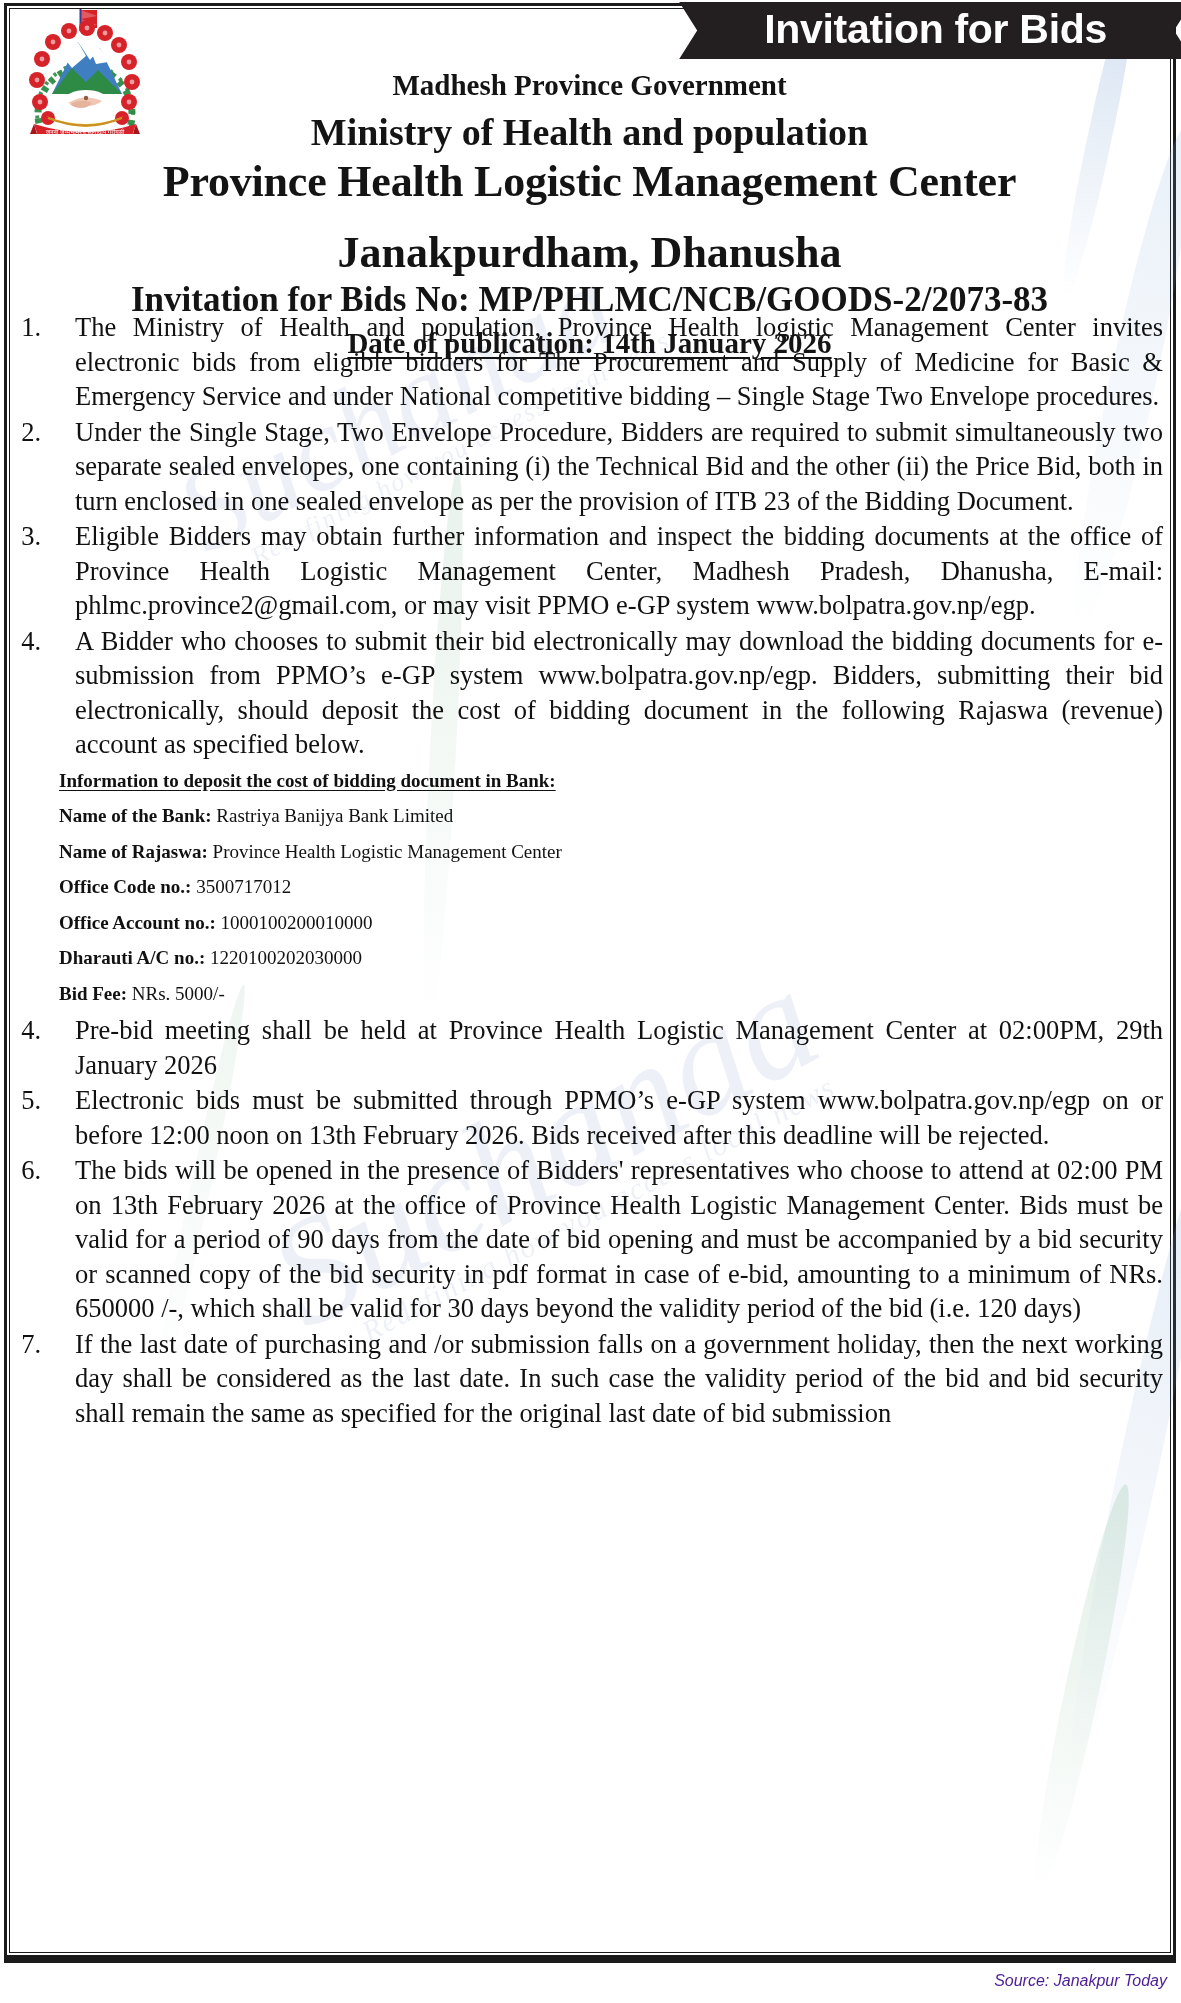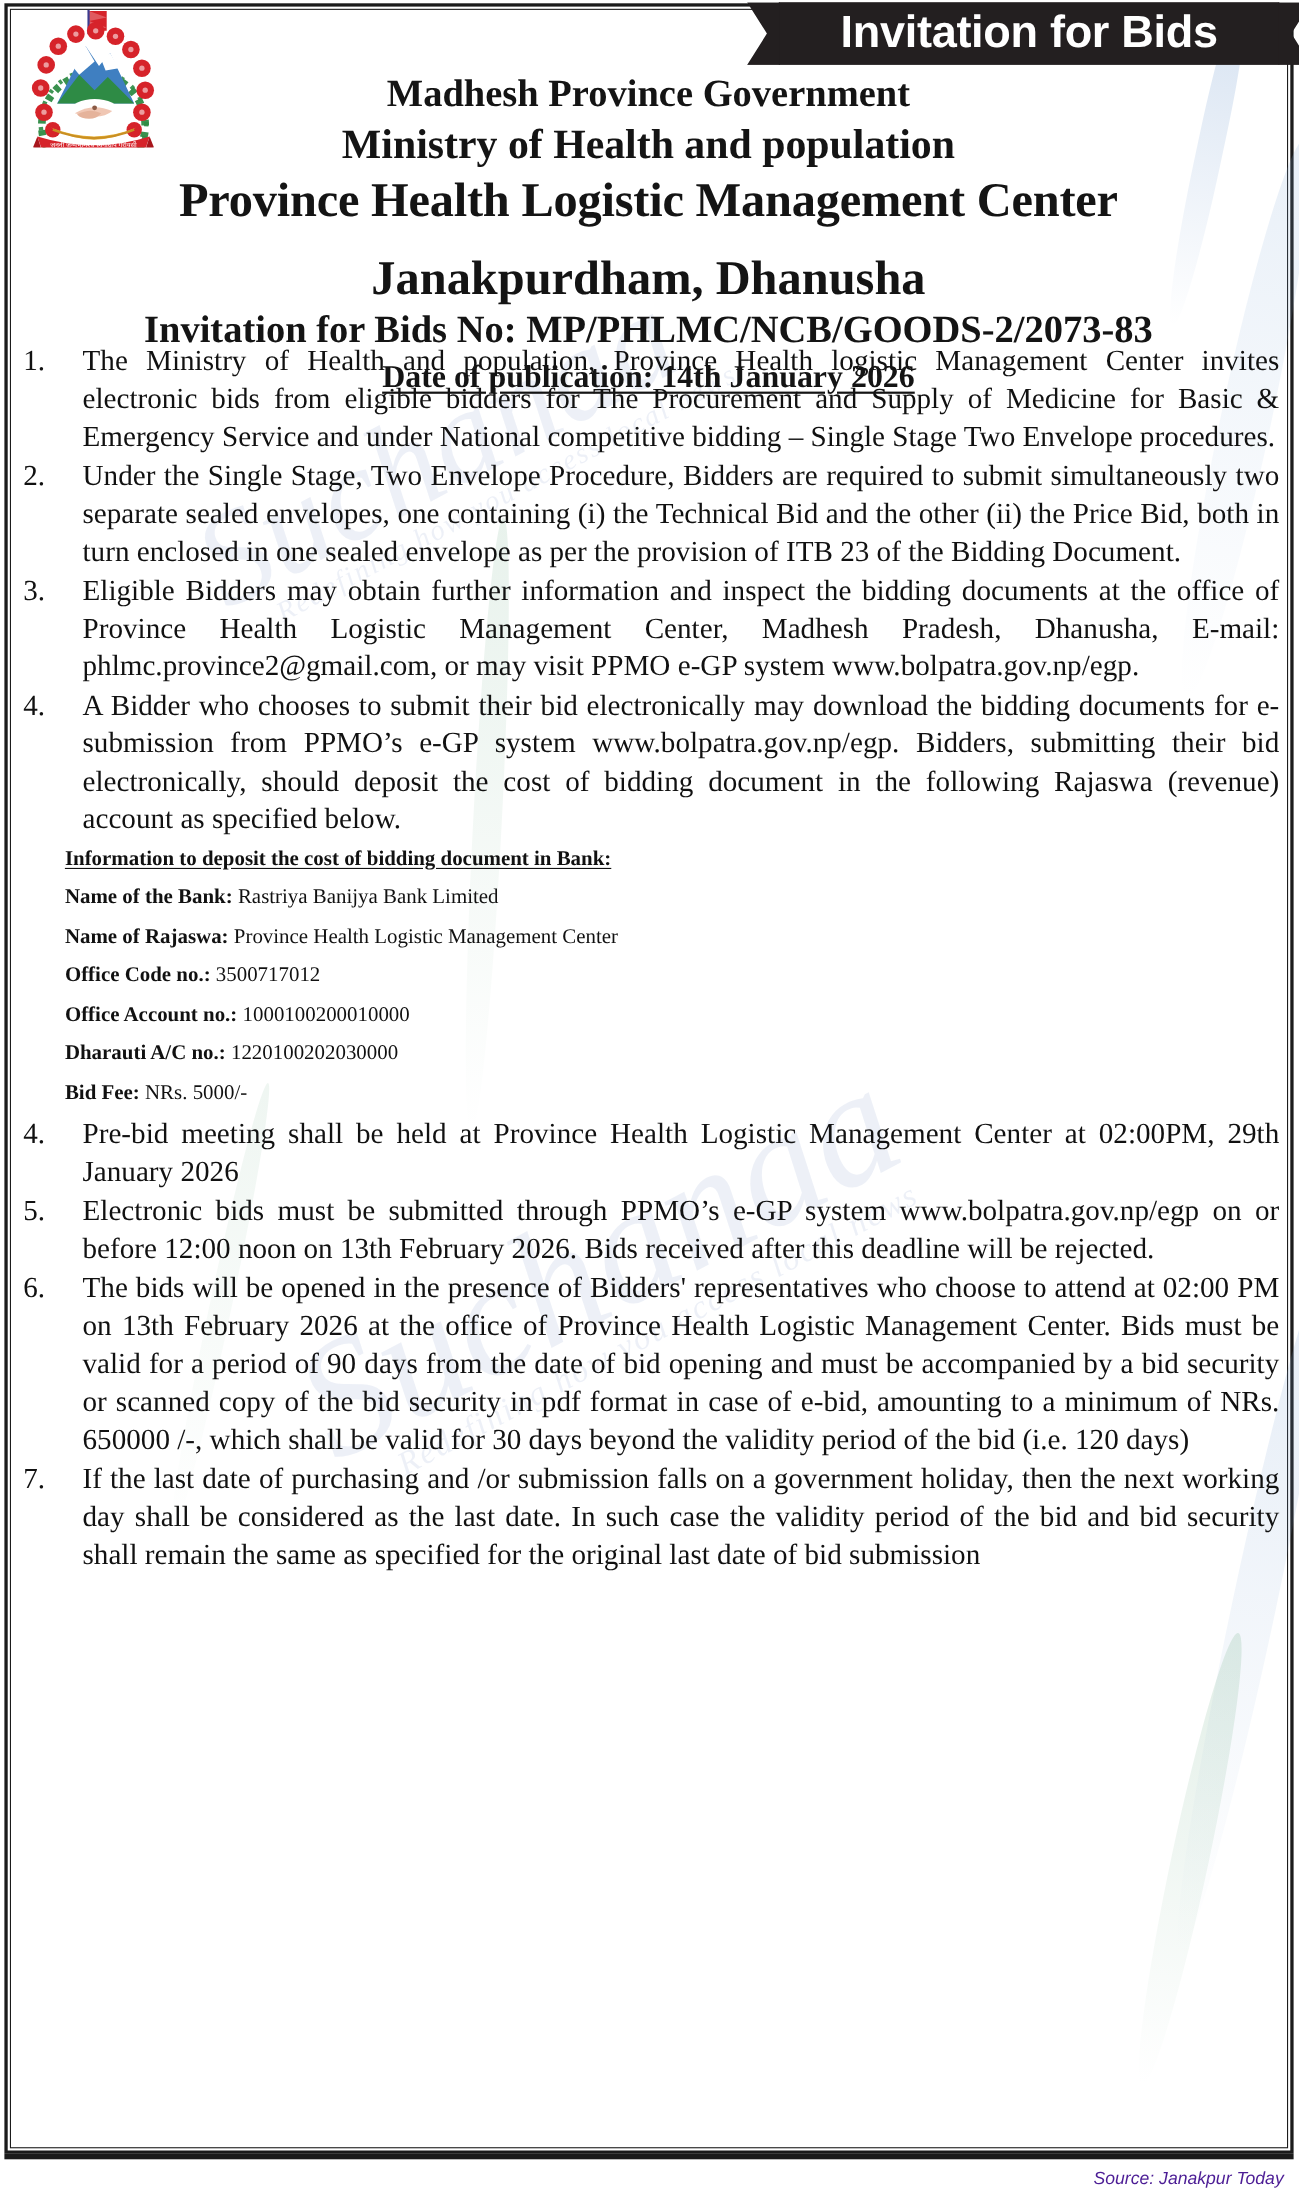--- a/index.html
+++ b/index.html
@@ -127,21 +127,21 @@
     right: -29px;
     clip-path: polygon(0 0, 100% 0, 40% 50%, 100% 100%, 0 100%);
   }
   .title-block {
     position: absolute;
     left: 0; right: 0;
     top: 62px;
     text-align: center;
   }
   .t-line { font-weight: bold; color: #141414; }
-  .t1 { font-size: 35px; line-height: 46px; }
+  .t1 { font-size: 29px; line-height: 46px; }
   .t2 { font-size: 38px; line-height: 48px; }
   .t3 { font-size: 44px; line-height: 52px; letter-spacing: -0.2px; }
   .t4 { font-size: 44px; line-height: 48px; margin-top: 21px; }
   .t5 { font-size: 35px; line-height: 46px; }
   .t6 {
     font-size: 29px;
     line-height: 40px;
     text-decoration: underline;
     text-underline-offset: 4px;
   }

